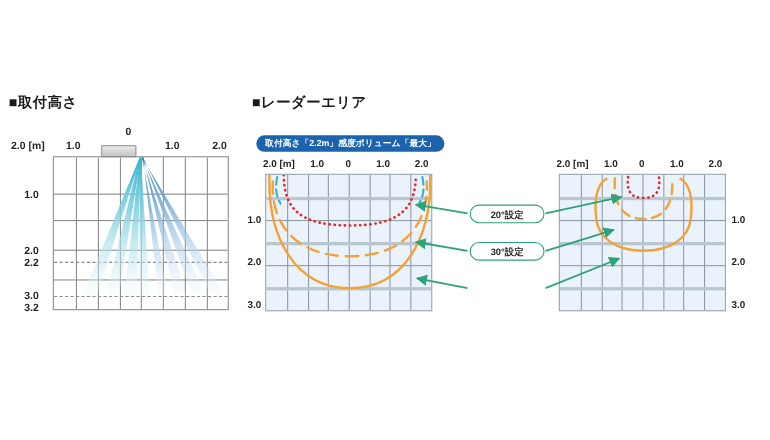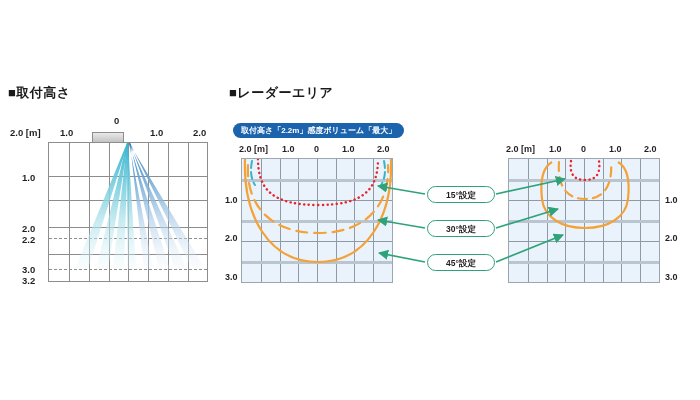--- a/index.html
+++ b/index.html
@@ -248,18 +248,17 @@
         <path d="M200,152 L154,143"></path>
       </g>
 
       <g stroke="#2ea37a" stroke-width="1.7" fill="none" marker-end="url(#ah)">
         <path d="M271,84 L340,69"></path>
         <path d="M271,118 L333,99"></path>
         <path d="M271,152 L338,125"></path>
       </g>
     </svg>
 
-    <div class="pill" id="pill-15">15°設定</div>
+    <div class="pill" id="pill-15">20°設定</div>
     <div class="pill" id="pill-30">30°設定</div>
-    <div class="pill" id="pill-45">45°設定</div>
   </div>
 
 </div>
 
 </body></html>

